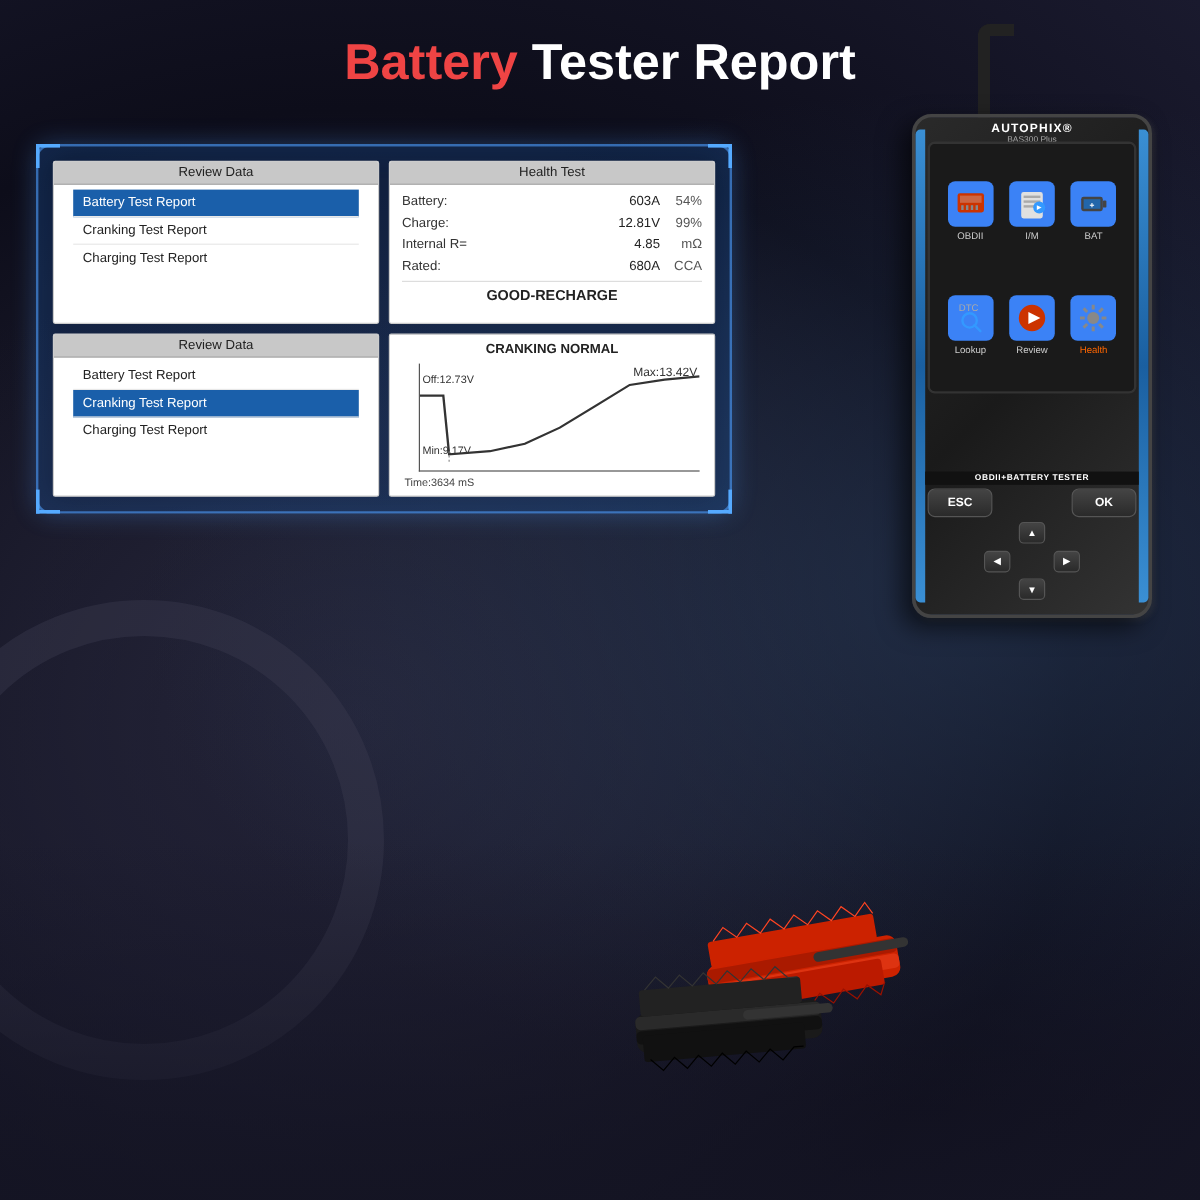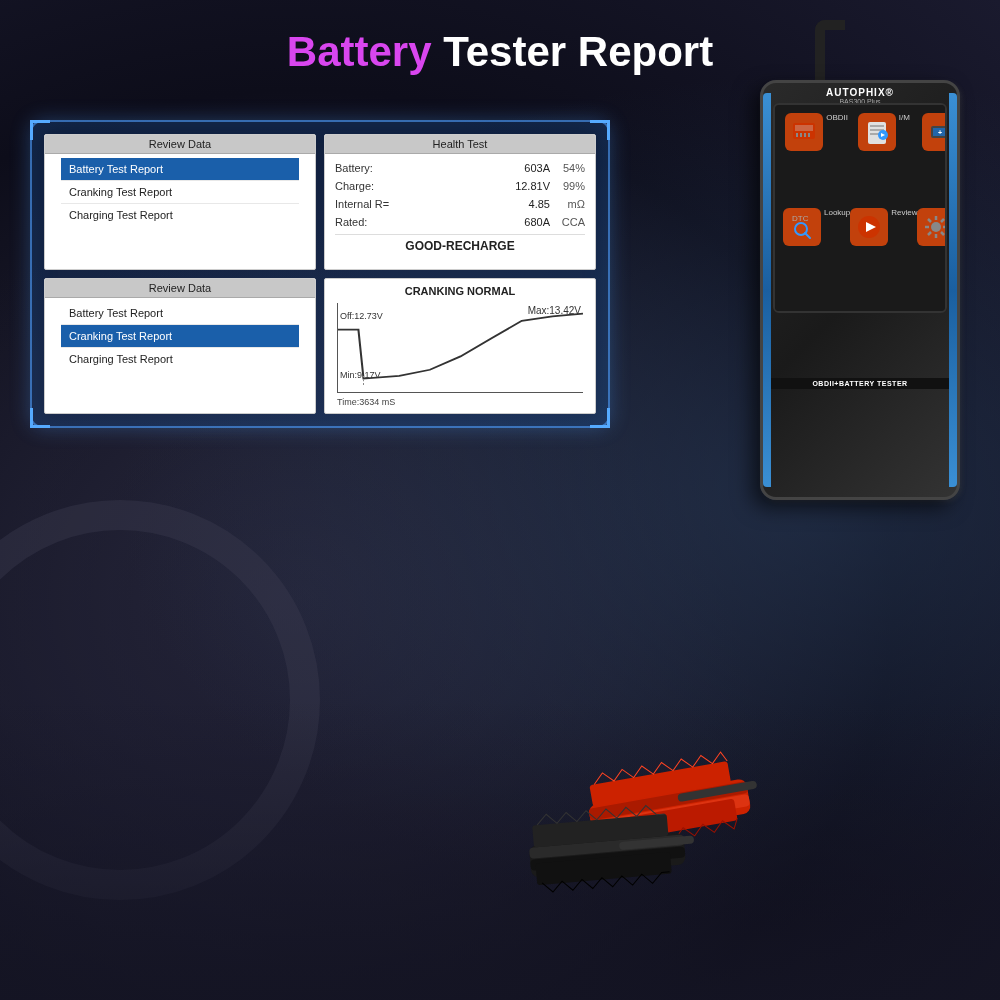--- a/index.html
+++ b/index.html
@@ -53,21 +53,21 @@
       top: 28px;
       left: 0;
       right: 0;
       text-align: center;
       font-size: 42px;
       font-weight: bold;
       color: white;
       z-index: 10;
     }
     .title-blue {
-      color: #d946ef;
+      color: #ef4444;
       margin-top: 24px;
     }
 
     
     .panels-container {
       position: absolute;
       top: 120px;
       left: 30px;
       width: 580px;
       z-index: 10;
@@ -180,21 +180,21 @@
       font-weight: bold;
       color: #222;
       margin-bottom: 6px;
     }
 
     .cranking-chart {
       position: relative;
       height: 90px;
       border-left: 1px solid #555;
       border-bottom: 1px solid #555;
-      margin: 0 4px 4px 4px;
+      margin: 0 4px 4px 16px;
     }
 
     .cranking-chart svg {
       position: absolute;
       inset: 0;
       width: 100%;
       height: 100%;
     }
 
     .cranking-label-off {
@@ -248,20 +248,21 @@
     }
 
     .device-body {
       width: 200px;
       height: 420px;
       background: linear-gradient(135deg, #2a2a2a 0%, #1a1a1a 50%, #333 100%);
       border-radius: 16px;
       border: 3px solid #444;
       position: relative;
       box-shadow: -8px 8px 20px rgba(0,0,0,0.6), 2px 2px 4px rgba(80,80,80,0.3);
+      margin-top: 15px;
     }
 
     .device-screen-area {
       position: absolute;
       top: 20px;
       left: 10px;
       right: 10px;
       height: 210px;
       background: #0a0a0a;
       border-radius: 6px;
@@ -275,29 +276,30 @@
       background: #1a1a1a;
       display: grid;
       grid-template-columns: 1fr 1fr 1fr;
       grid-template-rows: 1fr 1fr;
       gap: 0;
       padding: 8px;
     }
 
     .screen-icon-cell {
       display: flex;
-      flex-direction: row;
+      flex-direction: column;
+      align-items: center;
       justify-content: center;
       gap: 3px;
     }
 
     .screen-icon-img {
       width: 38px;
       height: 38px;
-      background: #c2410c;
+      background: #3b82f6;
       border-radius: 6px;
       display: flex;
       align-items: center;
       justify-content: center;
       font-size: 18px;
     }
 
     .screen-icon-label {
       font-size: 8px;
       color: #ccc;
@@ -623,20 +625,32 @@
                 </g>
               </svg>
             </div>
             <span class="screen-icon-label orange">Health</span>
           </div>
         </div>
       </div>
 
       <div class="device-footer-text">OBDII+BATTERY TESTER</div>
 
+      <div class="device-buttons">
+        <div class="btn-row-top">
+          <div class="btn-esc">ESC</div>
+          <div class="btn-ok">OK</div>
+        </div>
+        <div class="dpad">
+          <div class="dpad-btn dpad-up">▲</div>
+          <div class="dpad-btn dpad-left">◀</div>
+          <div class="dpad-btn dpad-right">▶</div>
+          <div class="dpad-btn dpad-down">▼</div>
+        </div>
+      </div>
 
     </div>
   </div>
 
   <div style="position:absolute; bottom: 50px; left: -20px; width: 300px; height: 200px;">
 
     <svg width="200" height="120" style="position:absolute; bottom:40px; left:80px; transform:rotate(-10deg);">
       <rect x="10" y="40" width="160" height="35" rx="8" fill="#cc2200"></rect>
       <rect x="10" y="43" width="160" height="12" rx="4" fill="#aa1a00"></rect>
       <rect x="10" y="56" width="160" height="12" rx="4" fill="#dd3311"></rect>

